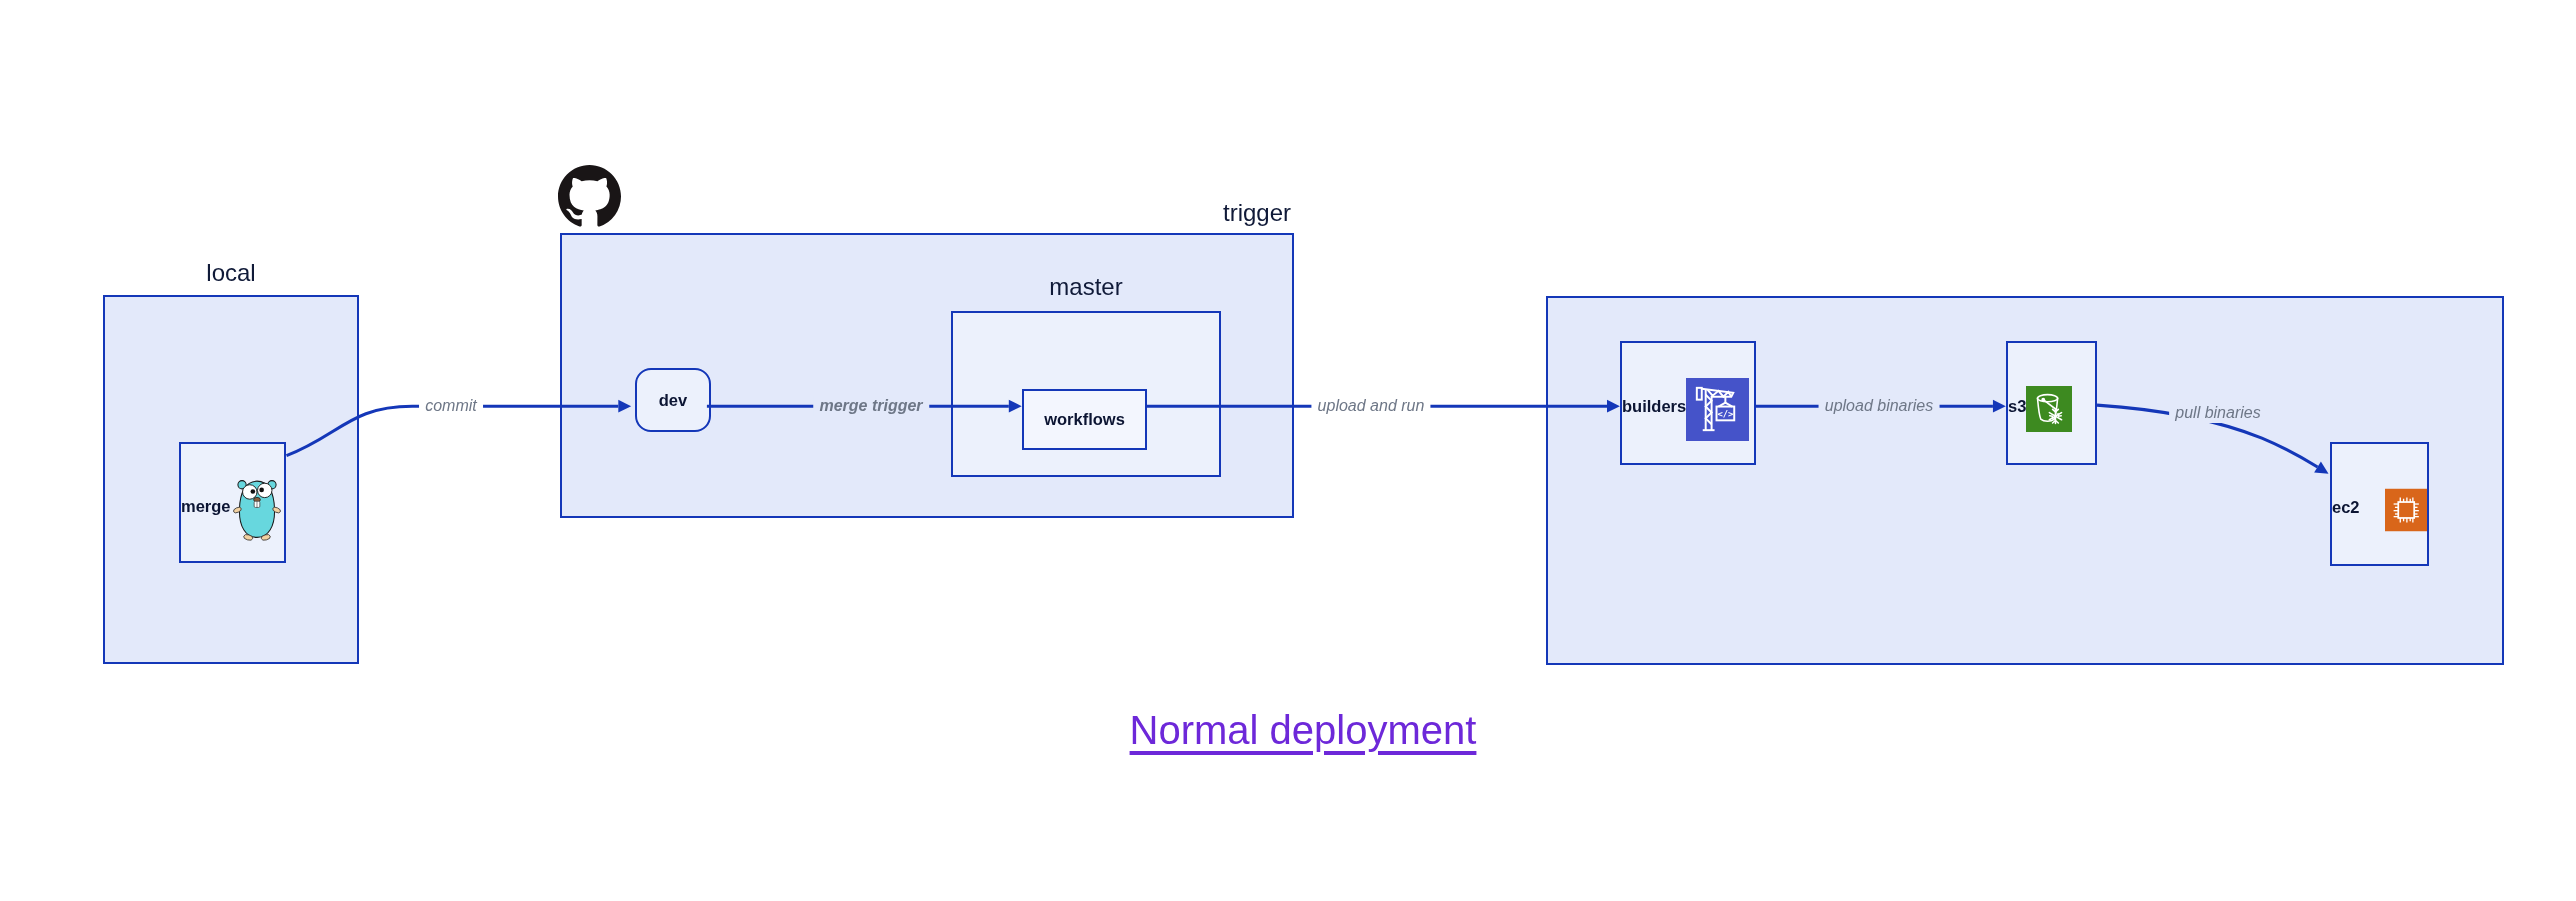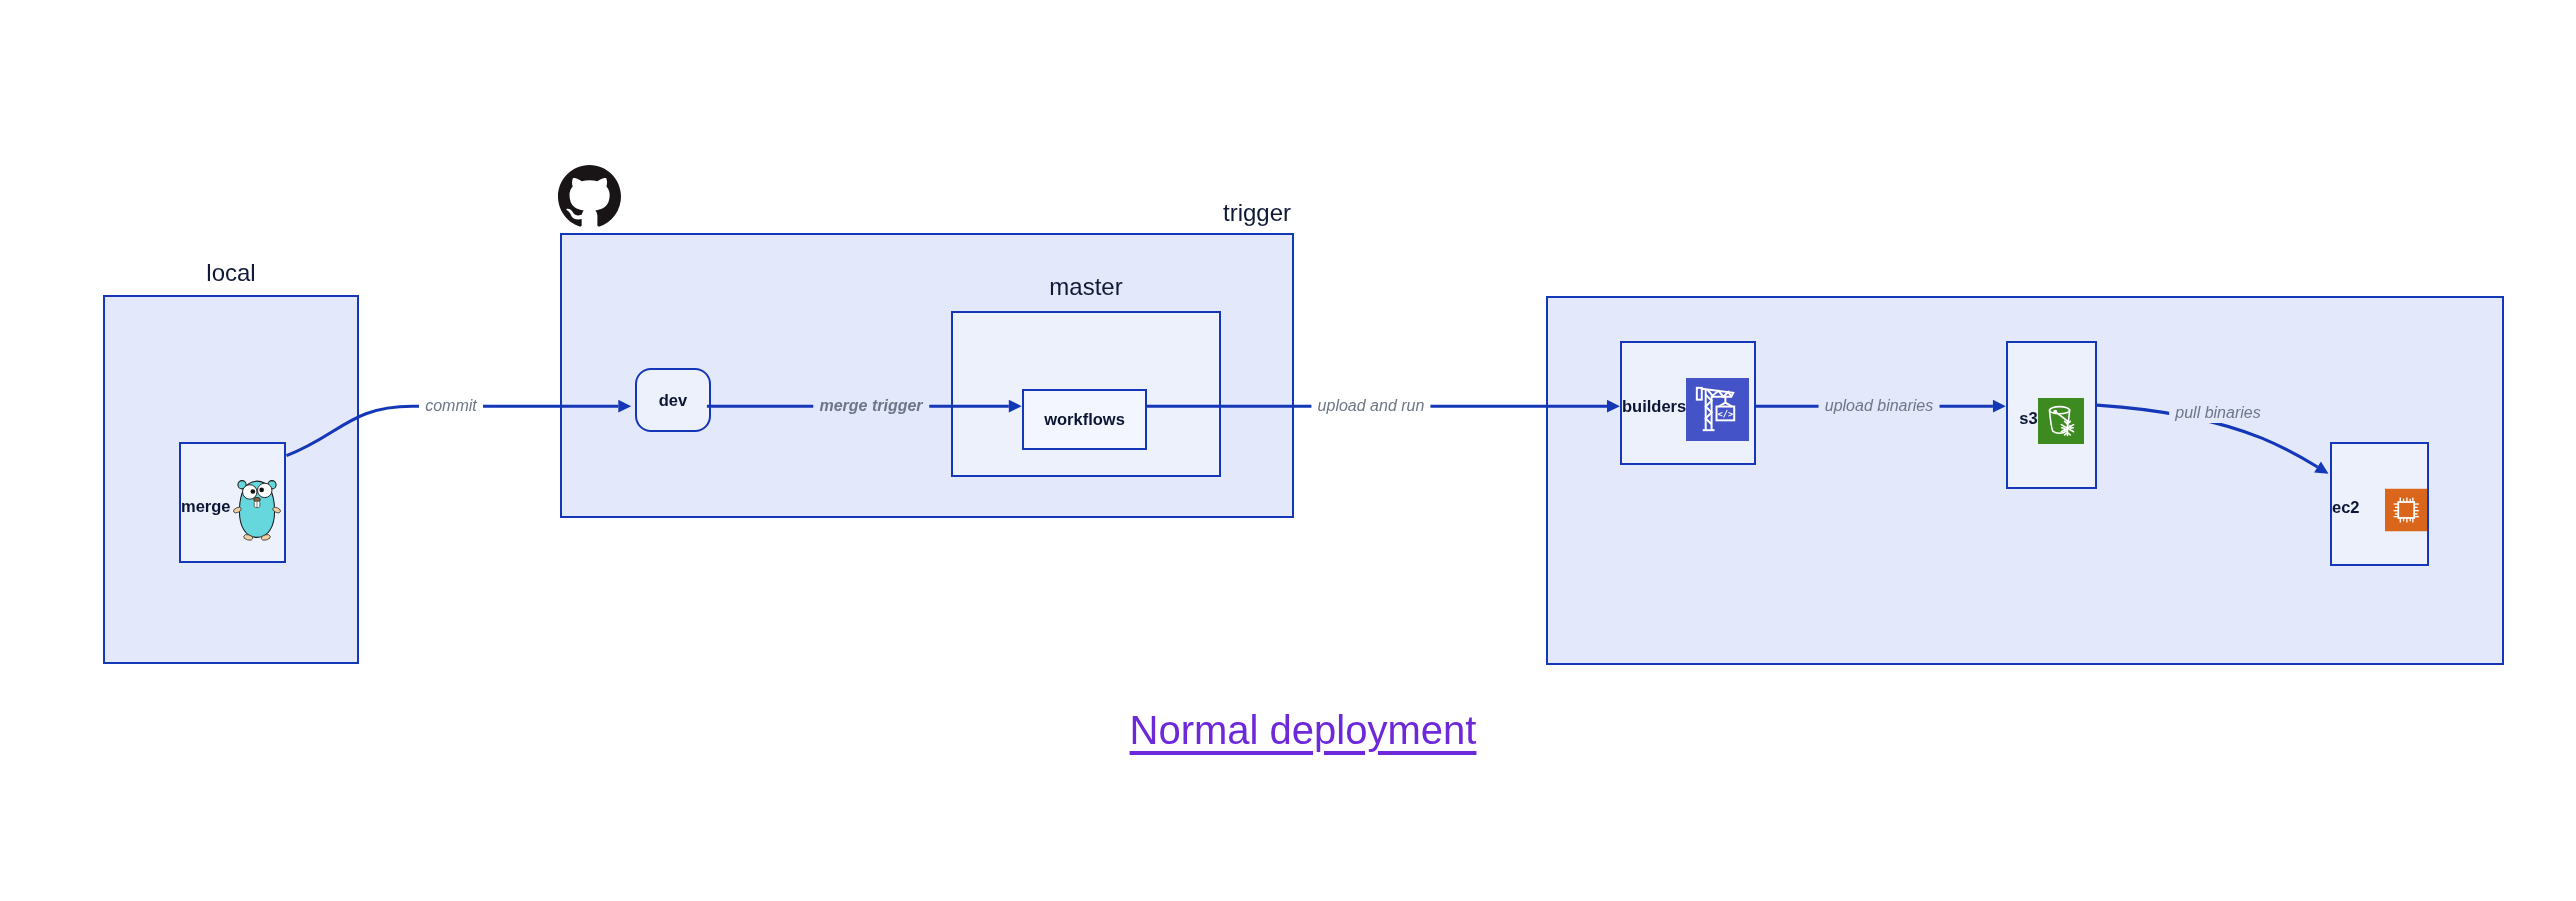--- a/index.html
+++ b/index.html
@@ -110,21 +110,21 @@
         <polyline points="16,11 48,15 46,19 26,19"></polyline>
         <polyline points="22,12 27,18 33,13 38,19 43,14 46,19"></polyline>
         <line x1="40" y1="19" x2="40" y2="25"></line>
         <polyline points="33,29 40,25 47,29"></polyline>
         <rect x="31" y="29" width="18" height="14"></rect>
       </g>
       <text x="40" y="40" text-anchor="middle" fill="#ffffff" font-size="9" font-weight="bold" font-family="DejaVu Sans Mono, monospace">&lt;/&gt;</text>
     </svg>
   </div>
 
-  <div class="node-box top-label" style="left:2006px;top:341px;width:91px;height:148px;justify-content:center;">
+  <div class="node-box top-label" style="left:2006px;top:341px;width:91px;height:124px;">
     <span class="node-label">s3</span>
     <svg class="icon-wrap" width="46" height="46" viewBox="0 0 64 64">
       <rect x="0" y="0" width="64" height="64" fill="#3d8a20"></rect>
       <g stroke="#ffffff" stroke-width="2.2" fill="none" stroke-linecap="round">
         <ellipse cx="30" cy="17" rx="14" ry="5"></ellipse>
         <path d="M16 17 C17 28 18 40 20.5 46 C25 50 35 50 39.5 46 C42 40 43 28 44 17"></path>
         <line x1="24" y1="19" x2="41" y2="32"></line>
         <circle cx="24" cy="19" r="1.6" fill="#ffffff"></circle>
         <line x1="41" y1="32" x2="41" y2="52"></line>
         <line x1="32.5" y1="37" x2="49.5" y2="47"></line>

